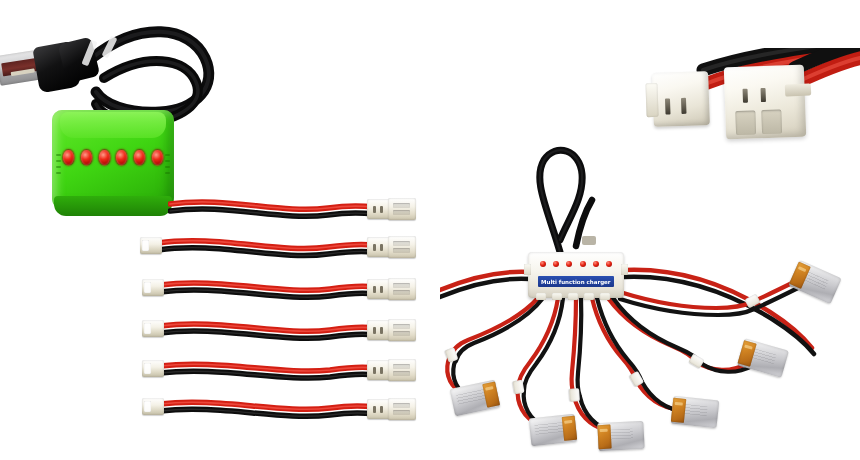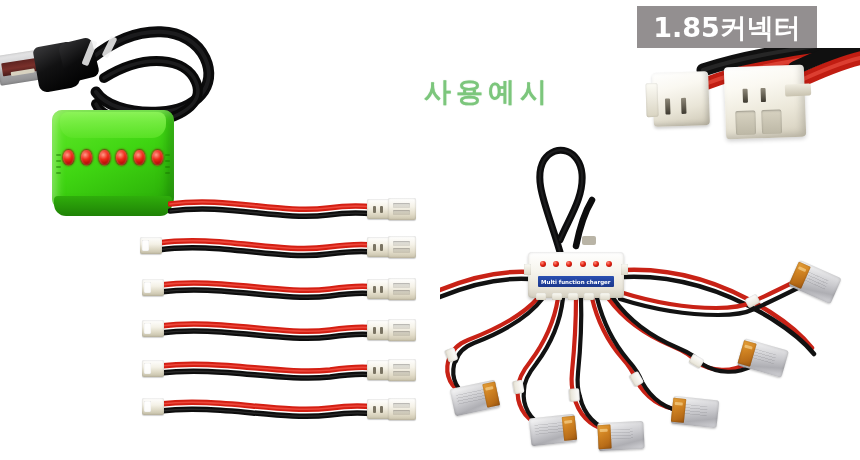--- a/index.html
+++ b/index.html
@@ -415,25 +415,21 @@
         <i style="left:6px;"></i>
           <i style="left:13px;"></i>
       </div>
       <div class="conn-f">
         <i style="top:5px;"></i>
           <i style="top:12px;"></i>
       </div>
     </div>
   </div>
 
-  <div class="caption">사용예시</div>
-
-  <div class="badge">
-    <span class="badge-text">1.85커넥터</span>
-  </div>
+
 
   <div class="conn-photo">
     <svg class="cp-svg" width="215" height="135" viewBox="0 0 215 135">
       <path d="M60,36 C96,22 140,12 215,4" fill="none" stroke="#c11d12" stroke-width="13" stroke-linecap="round"></path>
       <path d="M60,36 C96,22 140,12 215,4" fill="none" stroke="#ef5546" stroke-width="4" stroke-linecap="round" opacity=".6"></path>
       <path d="M58,22 C94,10 138,2 215,-8" fill="none" stroke="#101010" stroke-width="13" stroke-linecap="round"></path>
       <path d="M58,22 C94,10 138,2 215,-8" fill="none" stroke="#3b3b3b" stroke-width="4" stroke-linecap="round" opacity=".5"></path>
       <path d="M152,34 C178,22 198,14 215,10" fill="none" stroke="#c11d12" stroke-width="14" stroke-linecap="round"></path>
       <path d="M152,34 C178,22 198,14 215,10" fill="none" stroke="#ef5546" stroke-width="4" stroke-linecap="round" opacity=".6"></path>
       <path d="M150,20 C176,8 198,0 215,-4" fill="none" stroke="#101010" stroke-width="14" stroke-linecap="round"></path>

